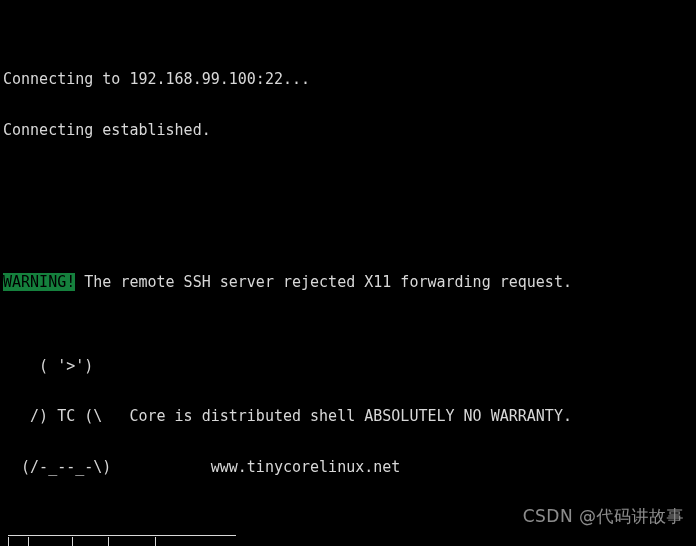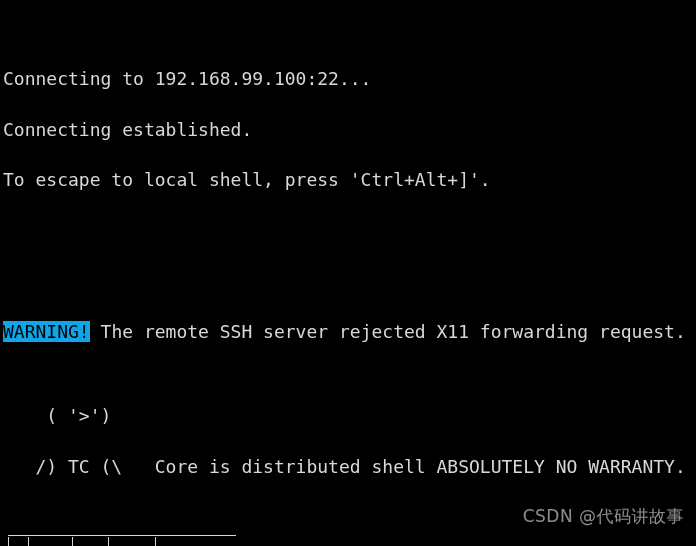--- a/index.html
+++ b/index.html
@@ -23,29 +23,29 @@
     font-size: 12.5px;
     line-height: 16.85px;
     padding: 4px 0 0 3px;
     box-sizing: border-box;
     white-space: pre;
     overflow: hidden;
   }
   .line {
     white-space: pre;
     height: 16.85px;
-    font-size: 18px;
+    font-size: 15px;
     letter-spacing: 0px;
   }
   .blank { height: 16.85px; }
 
   
   .c-white   { color: #d8d8d8; }
   .inv {
-    background: #0ea5e9;
+    background: #15803d;
     color: #000000;
   }
 
   
   .ls-table {
     position: absolute;
     left: 8px;
     top: 535px;
     width: 228px;
     height: 11px;
@@ -79,30 +79,30 @@
   }
 </style>
 </head>
 <body>
 
 <div id="terminal">
 
   
   <div class="line"><span class="c-white">Connecting to 192.168.99.100:22...</span></div>
   <div class="line"><span class="c-white">Connecting established.</span></div>
-  <div class="line"><span class="c-white">To escape to local shell, press 'Ctrl+Alt+]'.</span></div>
 
   <div class="blank"></div>
 
   
   <div class="line"><span class="inv">WARNING!</span><span class="c-white"> The remote SSH server rejected X11 forwarding request.</span></div>
 
   
   <div class="line"><span class="c-white">    ( '&gt;')</span></div>
   <div class="line"><span class="c-white">   /) TC (\</span><span class="c-white">   Core is distributed shell ABSOLUTELY NO WARRANTY.</span></div>
+  <div class="line"><span class="c-white">  (/-_--_-\)</span><span class="c-white">           www.tinycorelinux.net</span></div>
 
   
 
   
   
 
   
   
   
   

